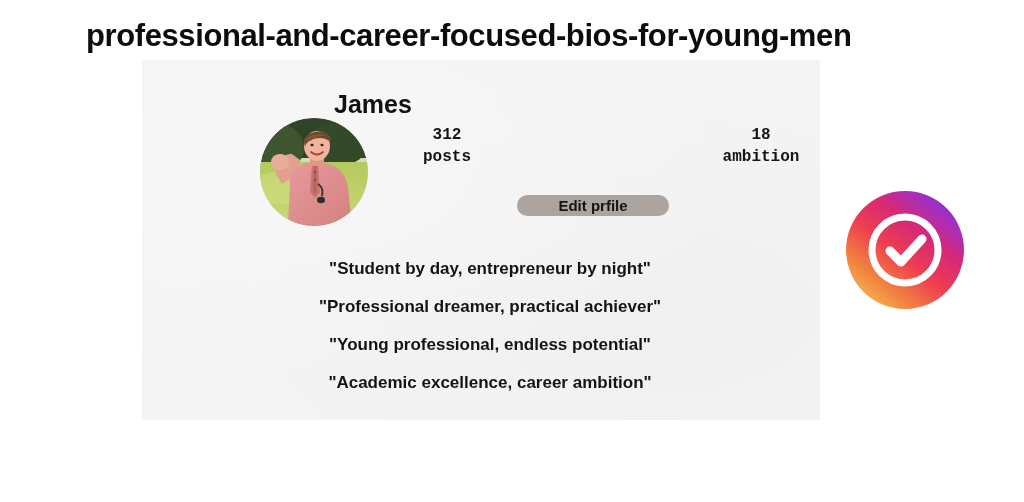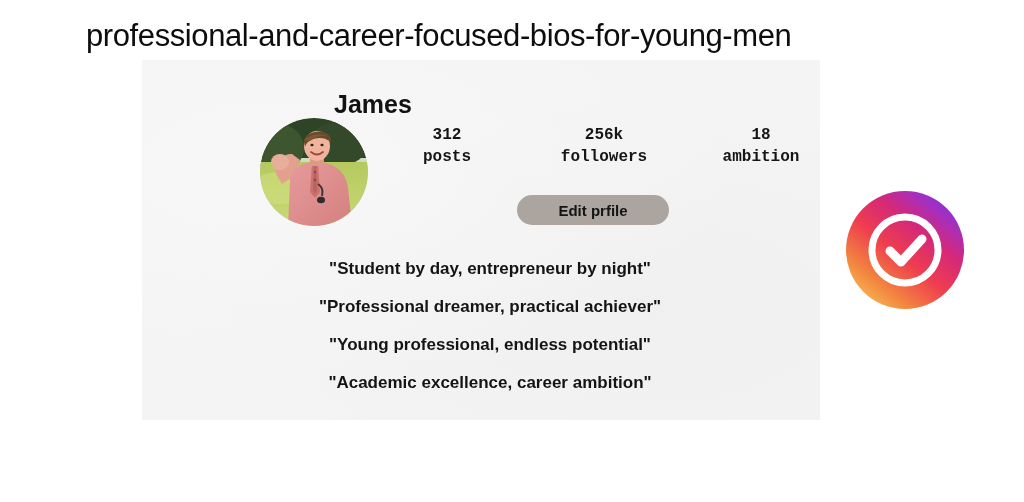--- a/index.html
+++ b/index.html
@@ -13,21 +13,21 @@
     font-family: "Liberation Sans", sans-serif;
     overflow: hidden;
     position: relative;
   }
 
   .page-title {
     position: absolute;
     left: 86px;
     top: 18px;
     font-size: 31px;
-    font-weight: normal;
+    font-weight: bold;
     color: #0d0d0d;
     letter-spacing: -0.4px;
     white-space: nowrap;
   }
 
   .profile-card {
     position: absolute;
     left: 142px;
     top: 60px;
     width: 678px;
@@ -94,21 +94,21 @@
     font-weight: bold;
     color: #151515;
     line-height: 22px;
   }
 
   .edit-profile-button {
     position: absolute;
     left: 375px;
     top: 135px;
     width: 152px;
-    height: 30px;
+    height: 21px;
     border: none;
     border-radius: 17px;
     background: #aca59f;
     color: #141414;
     font-family: "Liberation Sans", sans-serif;
     font-size: 15px;
     font-weight: bold;
     cursor: pointer;
     padding: 0;
   }
@@ -201,24 +201,20 @@
         </g>
       </svg>
     </div>
 
     <div class="stats">
       <div class="stat">
         <div class="stat-value">312</div>
         <div class="stat-label">posts</div>
       </div>
       <div class="stat">
-        <div class="stat-value">256k</div>
-        <div class="stat-label">followers</div>
-      </div>
-      <div class="stat">
         <div class="stat-value">18</div>
         <div class="stat-label">ambition</div>
       </div>
     </div>
 
     <button class="edit-profile-button">Edit prfile</button>
   </div>
 
   <div class="bio-list">
     <div class="bio-line">"Student by day, entrepreneur by night"</div>

